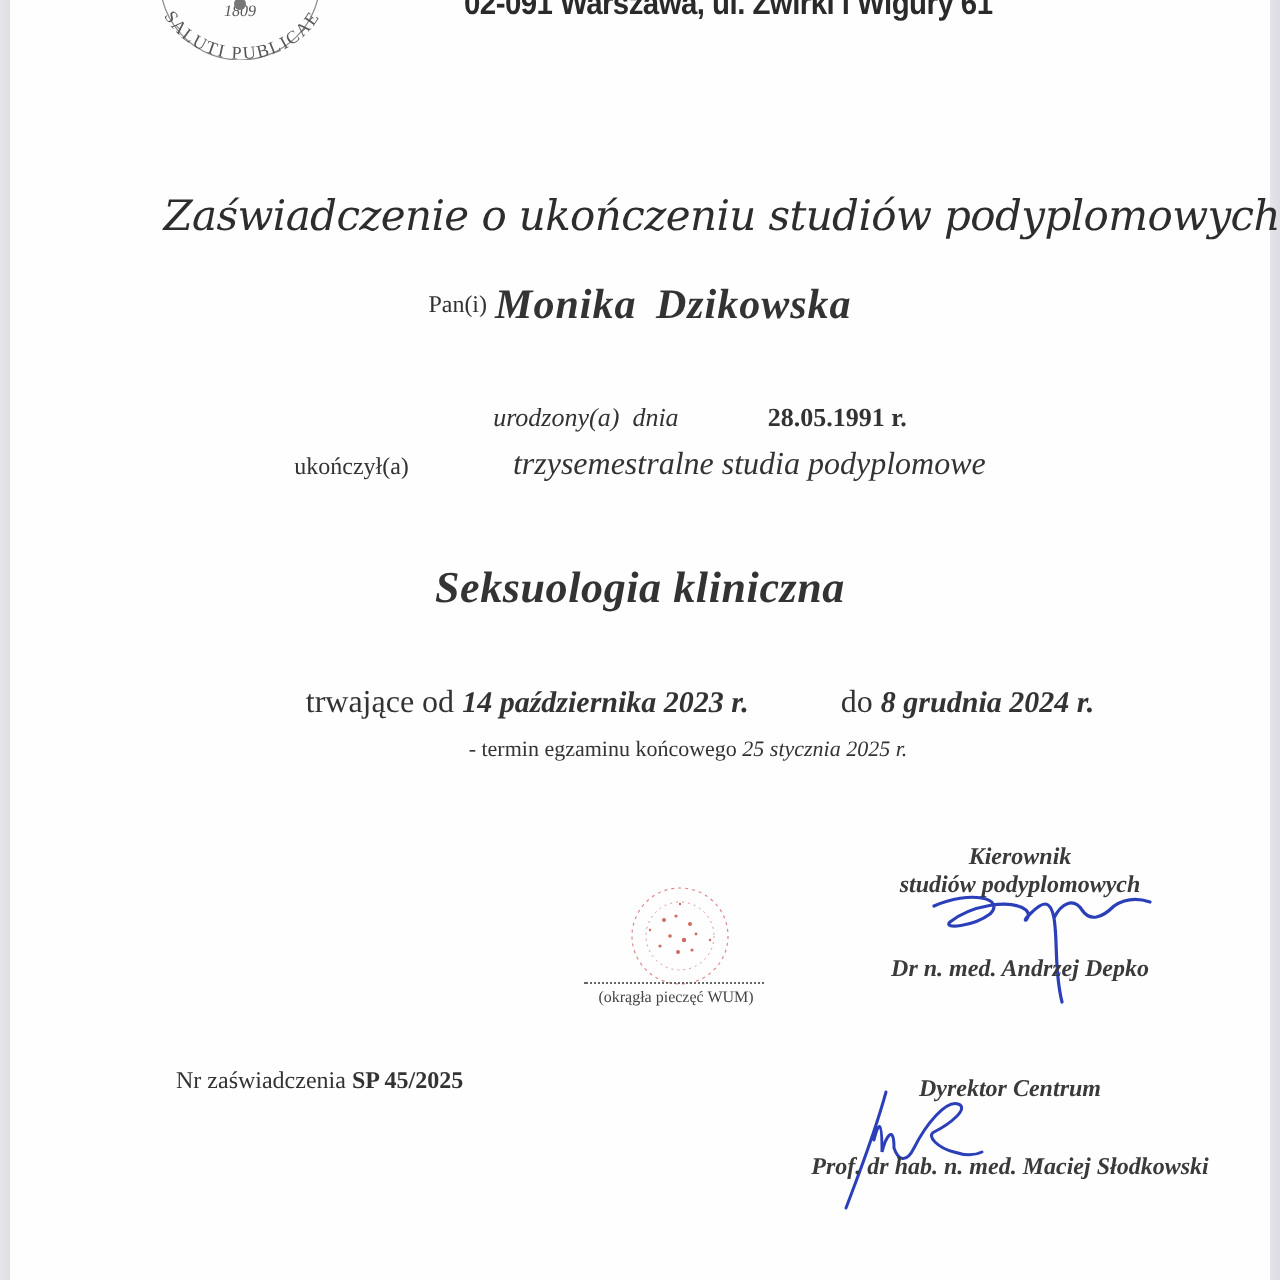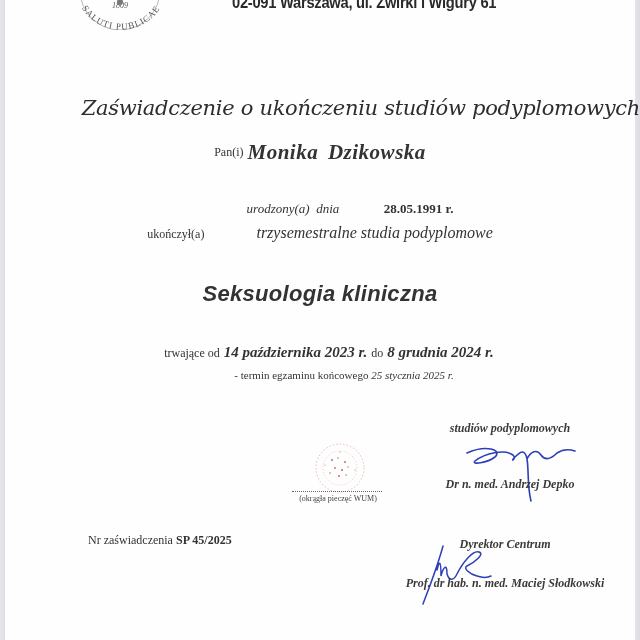--- a/index.html
+++ b/index.html
@@ -100,38 +100,38 @@
       color: #333;
       white-space: nowrap;
     }
     .completed-line .label { font-size: 12px; }
     .completed-line .value { font-size: 16px; font-style: italic; margin-left: 48px; }
     .course {
       position: absolute;
       left: 0; right: 0;
       top: 281px;
       text-align: center;
-      font-family: Liberation Sans, sans-serif;
+      font-family: Liberation Serif, serif;
       font-style: italic;
       font-weight: bold;
       font-size: 22px;
       color: #333;
       letter-spacing: 0.3px;
     }
     .duration-line {
       position: absolute;
       left: 0; right: 0;
       top: 343px;
       text-align: center;
       font-family: "Liberation Serif", serif;
       color: #333;
       white-space: nowrap;
       padding-left: 18px;
     }
-    .duration-line .small { font-size: 12px; }
+    .duration-line .small { font-size: 16px; margin-left: 42px; }
     .duration-line .date { font-size: 15px; font-style: italic; font-weight: bold; }
     .exam-line {
       position: absolute;
       left: 0; right: 0;
       top: 369px;
       text-align: center;
       font-family: "Liberation Serif", serif;
       font-size: 11px;
       color: #333;
       white-space: nowrap;
@@ -234,20 +234,21 @@
     <span class="small">do</span>
     <span class="date">8 grudnia 2024 r.</span>
   </div>
 
   <div class="exam-line">
     <span>- termin egzaminu końcowego</span>
     <span class="date">25 stycznia 2025 r.</span>
   </div>
 
   <div class="sig-block sig-1-title">
+    <div>Kierownik</div>
     <div>studiów podyplomowych</div>
   </div>
   <svg class="signature-svg" style="left:465px; top:445px; width:120px; height:60px;" viewBox="0 0 120 60">
     <path d="M2 8 C 20 0, 38 4, 30 12 C 22 18, 6 20, 10 16 C 20 8, 40 4, 48 10 C 52 14, 44 18, 50 12 C 56 6, 60 4, 62 14 C 64 26, 62 40, 66 56 M 62 14 C 66 6, 72 4, 76 10 C 80 16, 86 14, 92 8 C 98 4, 104 4, 110 6" fill="none" stroke="#2b3fb8" stroke-width="1.6" stroke-linecap="round"></path>
   </svg>
   <div class="sig-block sig-1-name">Dr n. med. Andrzej Depko</div>
 
   <svg class="stamp" viewBox="0 0 80 70">
     <circle cx="40" cy="28" r="24" fill="none" stroke="#d46a6a" stroke-width="0.6" stroke-dasharray="1.5 2" opacity="0.8"></circle>
     <circle cx="40" cy="28" r="17" fill="none" stroke="#d46a6a" stroke-width="0.5" stroke-dasharray="1 2" opacity="0.7"></circle>

